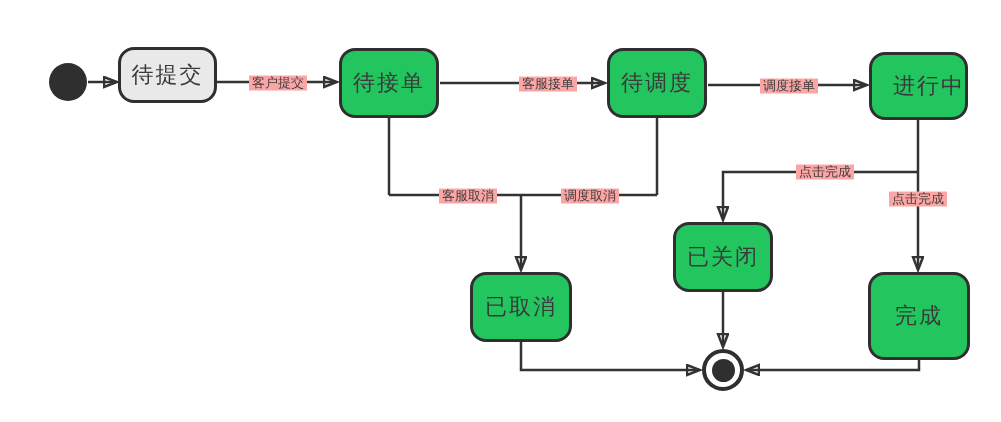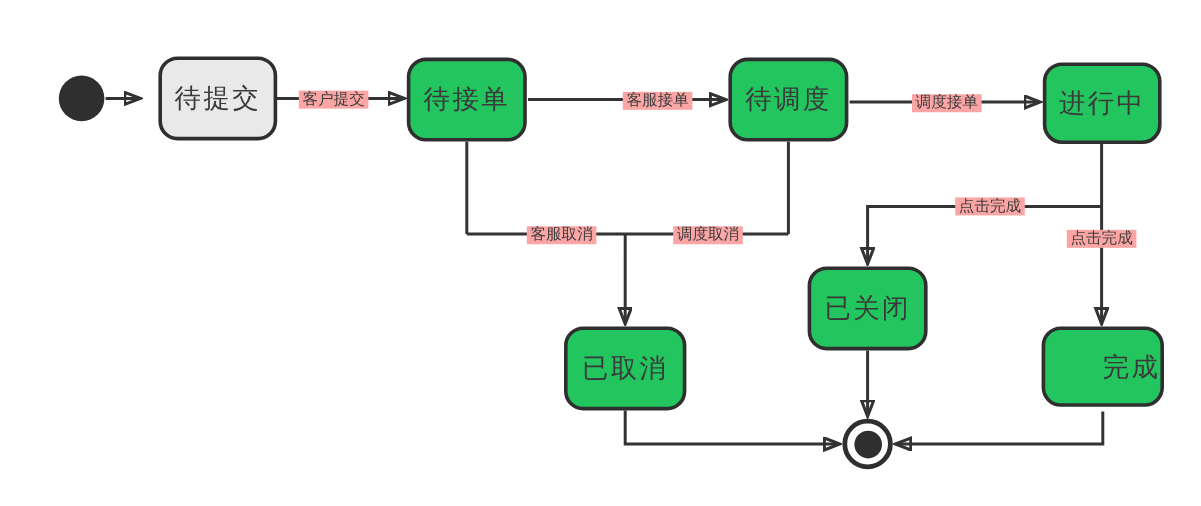--- a/index.html
+++ b/index.html
@@ -109,45 +109,45 @@
 
     <path d="M521 342 V370 H699" marker-end="url(#arrow)"></path>
 
     <path d="M723 292 V346" marker-end="url(#arrow)"></path>
 
     <path d="M919 343 V370 H747" marker-end="url(#arrow)"></path>
   </svg>
 
   <div class="initial-dot"></div>
 
-  <div class="state start-fill" style="left:132px; top:47px; width:99px; height:70px;">
+  <div class="state start-fill" style="left:118px; top:47px; width:99px; height:56px;">
     <span>待提交</span>
   </div>
 
   <div class="state" style="left:339px; top:48px; width:100px; height:70px;">
     <span>待接单</span>
   </div>
 
   <div class="state" style="left:607px; top:48px; width:100px; height:70px;">
     <span>待调度</span>
   </div>
 
-  <div class="state" style="left:869px; top:52px; width:99px; height:68px;">
+  <div class="state" style="left:869px; top:52px; width:99px; height:68px;justify-content:flex-end;">
     <span>进行中</span>
   </div>
 
   <div class="state" style="left:470px; top:272px; width:102px; height:70px;text-align:center;">
     <span>已取消</span>
   </div>
 
   <div class="state" style="left:673px; top:222px; width:100px; height:70px;">
     <span>已关闭</span>
   </div>
 
-  <div class="state" style="left:868px; top:272px; width:102px; height:67px;justify-content:flex-end;">
+  <div class="state" style="left:868px; top:272px; width:102px; height:88px;">
     <span>完成</span>
   </div>
 
   <div class="final-node">
     <div class="inner"></div>
   </div>
 
   <span class="edge-label" style="left:278px; top:83px;">客户提交</span>
   <span class="edge-label" style="left:524px; top:84px;margin-left:24px;">客服接单</span>
   <span class="edge-label" style="left:789px; top:86px;">调度接单</span>

